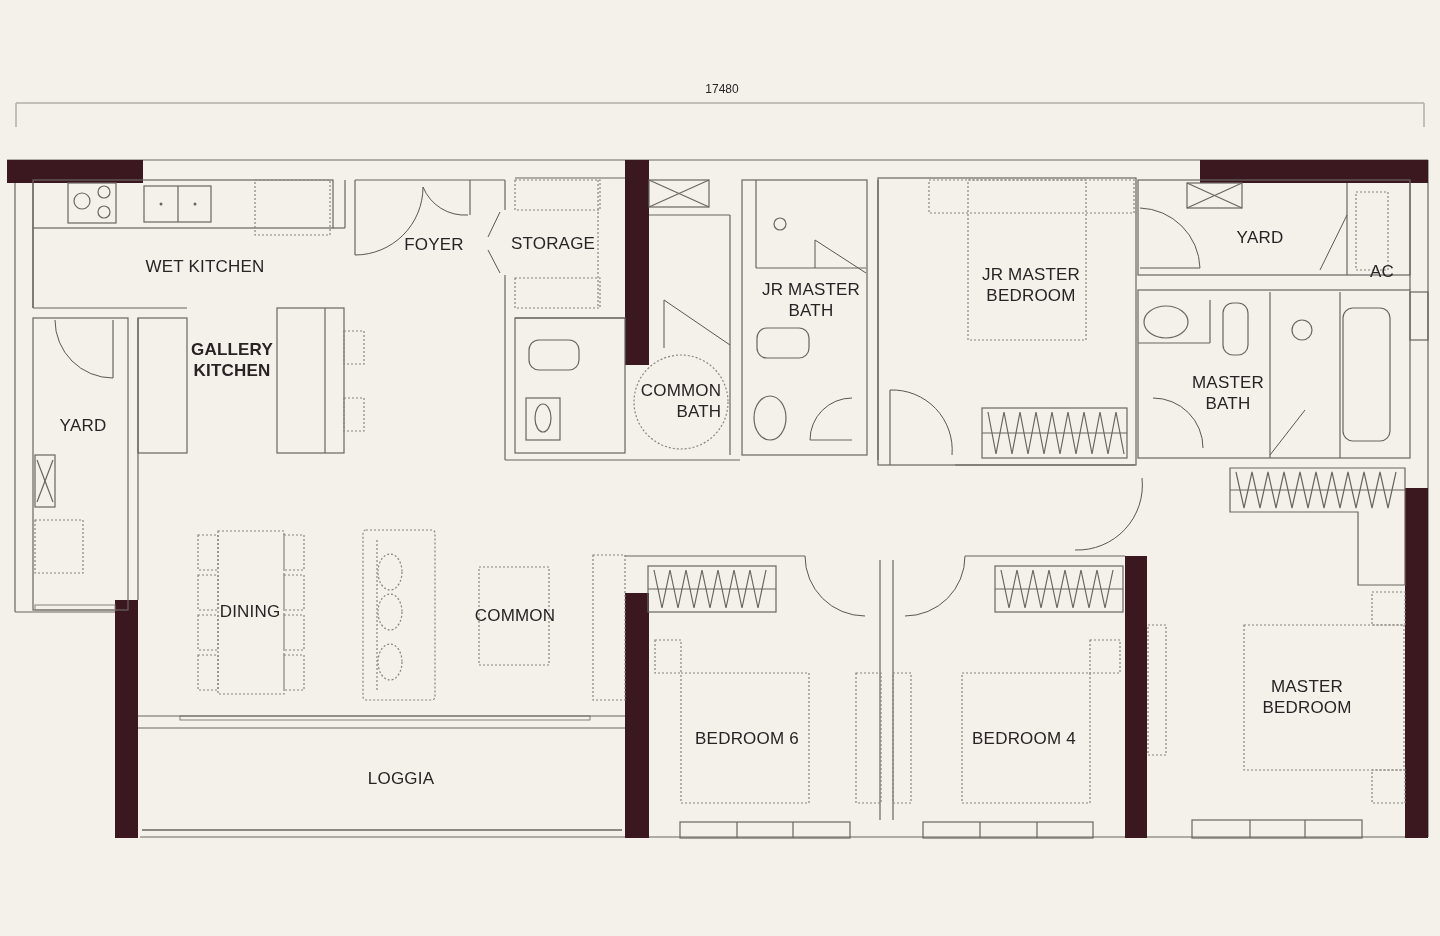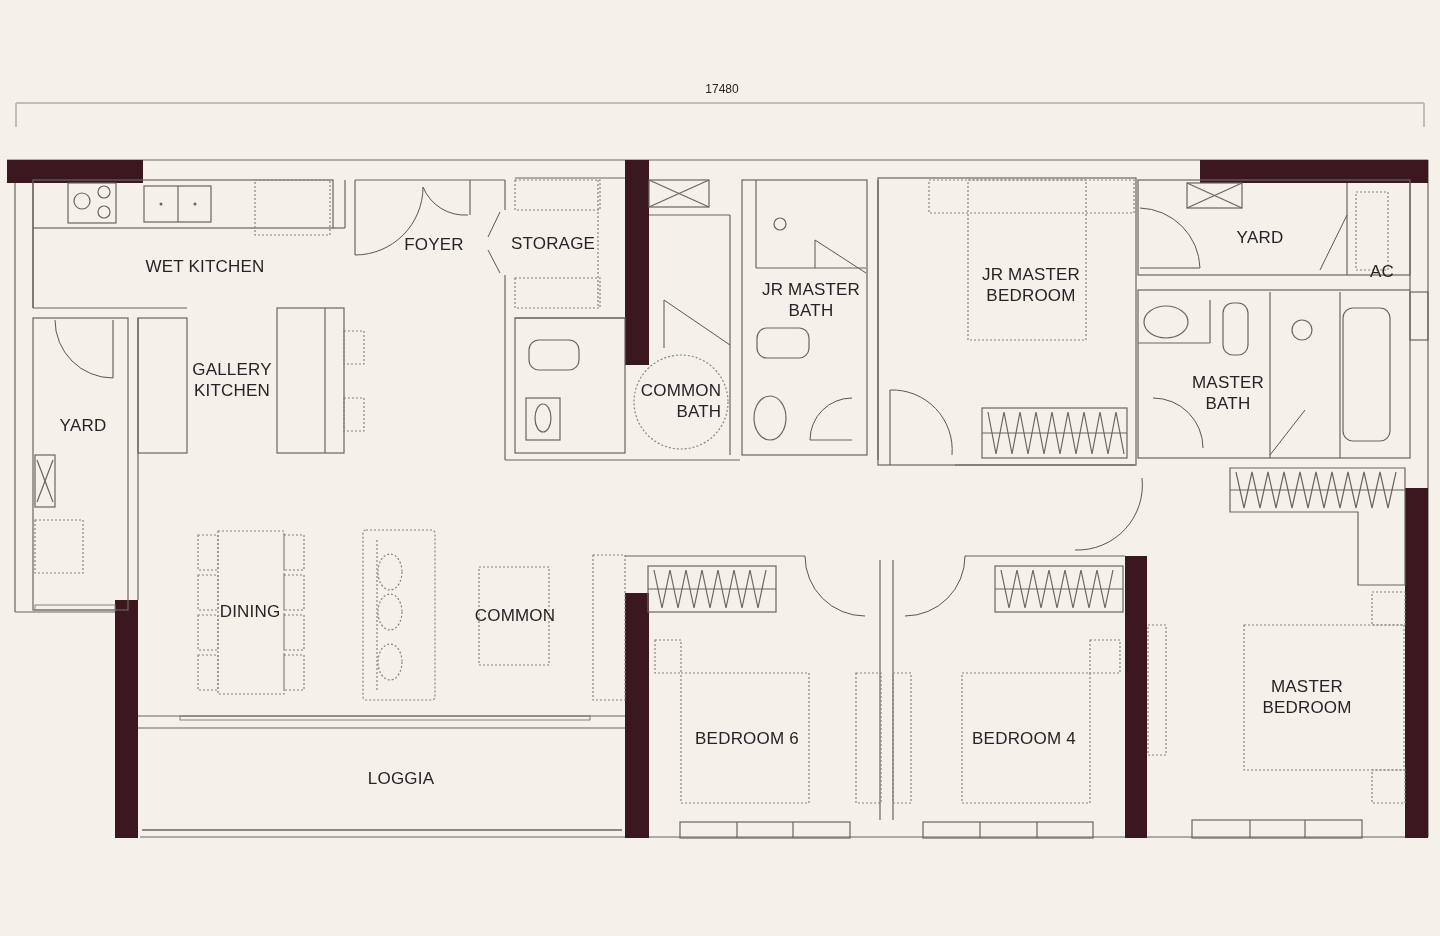--- a/index.html
+++ b/index.html
@@ -261,21 +261,21 @@
     <line class="wall" x1="1250" y1="820" x2="1250" y2="838"></line>
     <line class="wall" x1="1305" y1="820" x2="1305" y2="838"></line>
   </g>
 </svg>
 
 <div class="dim" style="left:722px;top:89px;">17480</div>
 
 <div class="label" style="left:205px;top:266px;">WET KITCHEN</div>
 <div class="label" style="left:434px;top:244px;">FOYER</div>
 <div class="label" style="left:553px;top:243px;">STORAGE</div>
-<div class="label" style="left:232px;top:380px;">
+<div class="label" style="left:232px;top:360px;font-weight:bold;">
   <div>GALLERY</div>
   <div>KITCHEN</div>
 </div>
 <div class="label" style="left:83px;top:425px;">YARD</div>
 <div class="label" style="left:681px;top:401px;text-align:right;">
   <div>COMMON</div>
   <div>BATH</div>
 </div>
 <div class="label" style="left:811px;top:300px;">
   <div>JR MASTER</div>

